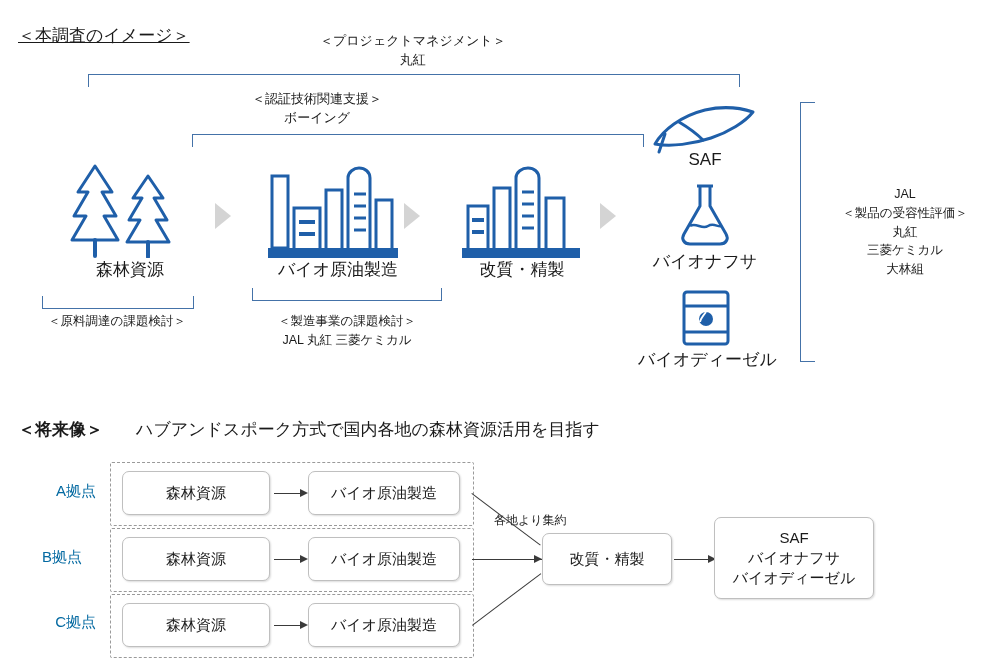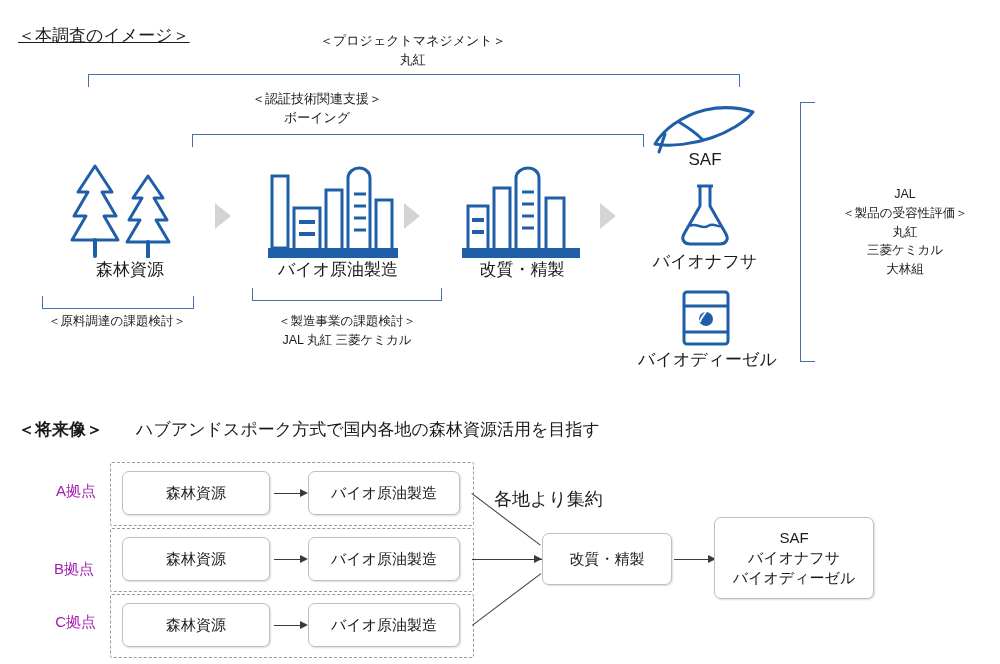--- a/index.html
+++ b/index.html
@@ -87,21 +87,21 @@
     font-weight: bold;
   }
   #subtitle-bottom {
     left: 136px; top: 418px;
     font-size: 17px;
     text-align: center;
   }
   .site-label {
     font-size: 15px;
     text-align: right;
-    color: #a21caf;
+    color: #0369a1;
   }
   .dashed-group {
     position: absolute;
     border: 1px dashed #9a9a9a;
     border-radius: 2px;
   }
   .rbox {
     position: absolute;
     border: 1px solid #bfbfbf;
     border-radius: 7px;
@@ -129,22 +129,22 @@
     border-left: 8px solid #3a3a3a;
   }
   .diag-line {
     position: absolute;
     height: 1px;
     background: #3a3a3a;
     transform-origin: 0 0;
   }
   #converge-label {
     position: absolute;
-    left: 494px; top: 487px;
-    font-size: 18px;
+    left: 494px; top: 512px;
+    font-size: 12px;
   }
   svg { display: block; }
 </style>
 </head>
 <body>
 
 <div class="abs txt" id="title-top">＜本調査のイメージ＞</div>
 
 <div class="abs" id="pm-label">
   <div class="txt">＜プロジェクトマネジメント＞</div>
@@ -273,21 +273,21 @@
 <div class="abs txt" id="title-bottom">＜将来像＞</div>
 <div class="abs txt" id="subtitle-bottom">ハブアンドスポーク方式で国内各地の森林資源活用を目指す</div>
 
 <div class="abs site-label txt" style="left:34px; top:482px; width:62px;">A拠点</div>
 <div class="dashed-group" style="left:110px; top:462px; width:362px; height:62px;"></div>
 <div class="rbox shadowbox" style="left:122px; top:471px; width:148px; height:44px;">森林資源</div>
 <div class="arrow-line" style="left:274px; top:493px; width:28px;"></div>
 <div class="arrow-head" style="left:300px; top:489px;"></div>
 <div class="rbox shadowbox" style="left:308px; top:471px; width:152px; height:44px;">バイオ原油製造</div>
 
-<div class="abs site-label txt" style="left:32px; top:548px; width:62px;margin-top:12px;">B拠点</div>
+<div class="abs site-label txt" style="left:20px; top:548px; width:62px;">B拠点</div>
 <div class="dashed-group" style="left:110px; top:528px; width:362px; height:62px;"></div>
 <div class="rbox shadowbox" style="left:122px; top:537px; width:148px; height:44px;">森林資源</div>
 <div class="arrow-line" style="left:274px; top:559px; width:28px;"></div>
 <div class="arrow-head" style="left:300px; top:555px;"></div>
 <div class="rbox shadowbox" style="left:308px; top:537px; width:152px; height:44px;">バイオ原油製造</div>
 
 <div class="abs site-label txt" style="left:34px; top:613px; width:62px;">C拠点</div>
 <div class="dashed-group" style="left:110px; top:594px; width:362px; height:62px;"></div>
 <div class="rbox shadowbox" style="left:122px; top:603px; width:148px; height:44px;">森林資源</div>
 <div class="arrow-line" style="left:274px; top:625px; width:28px;"></div>

